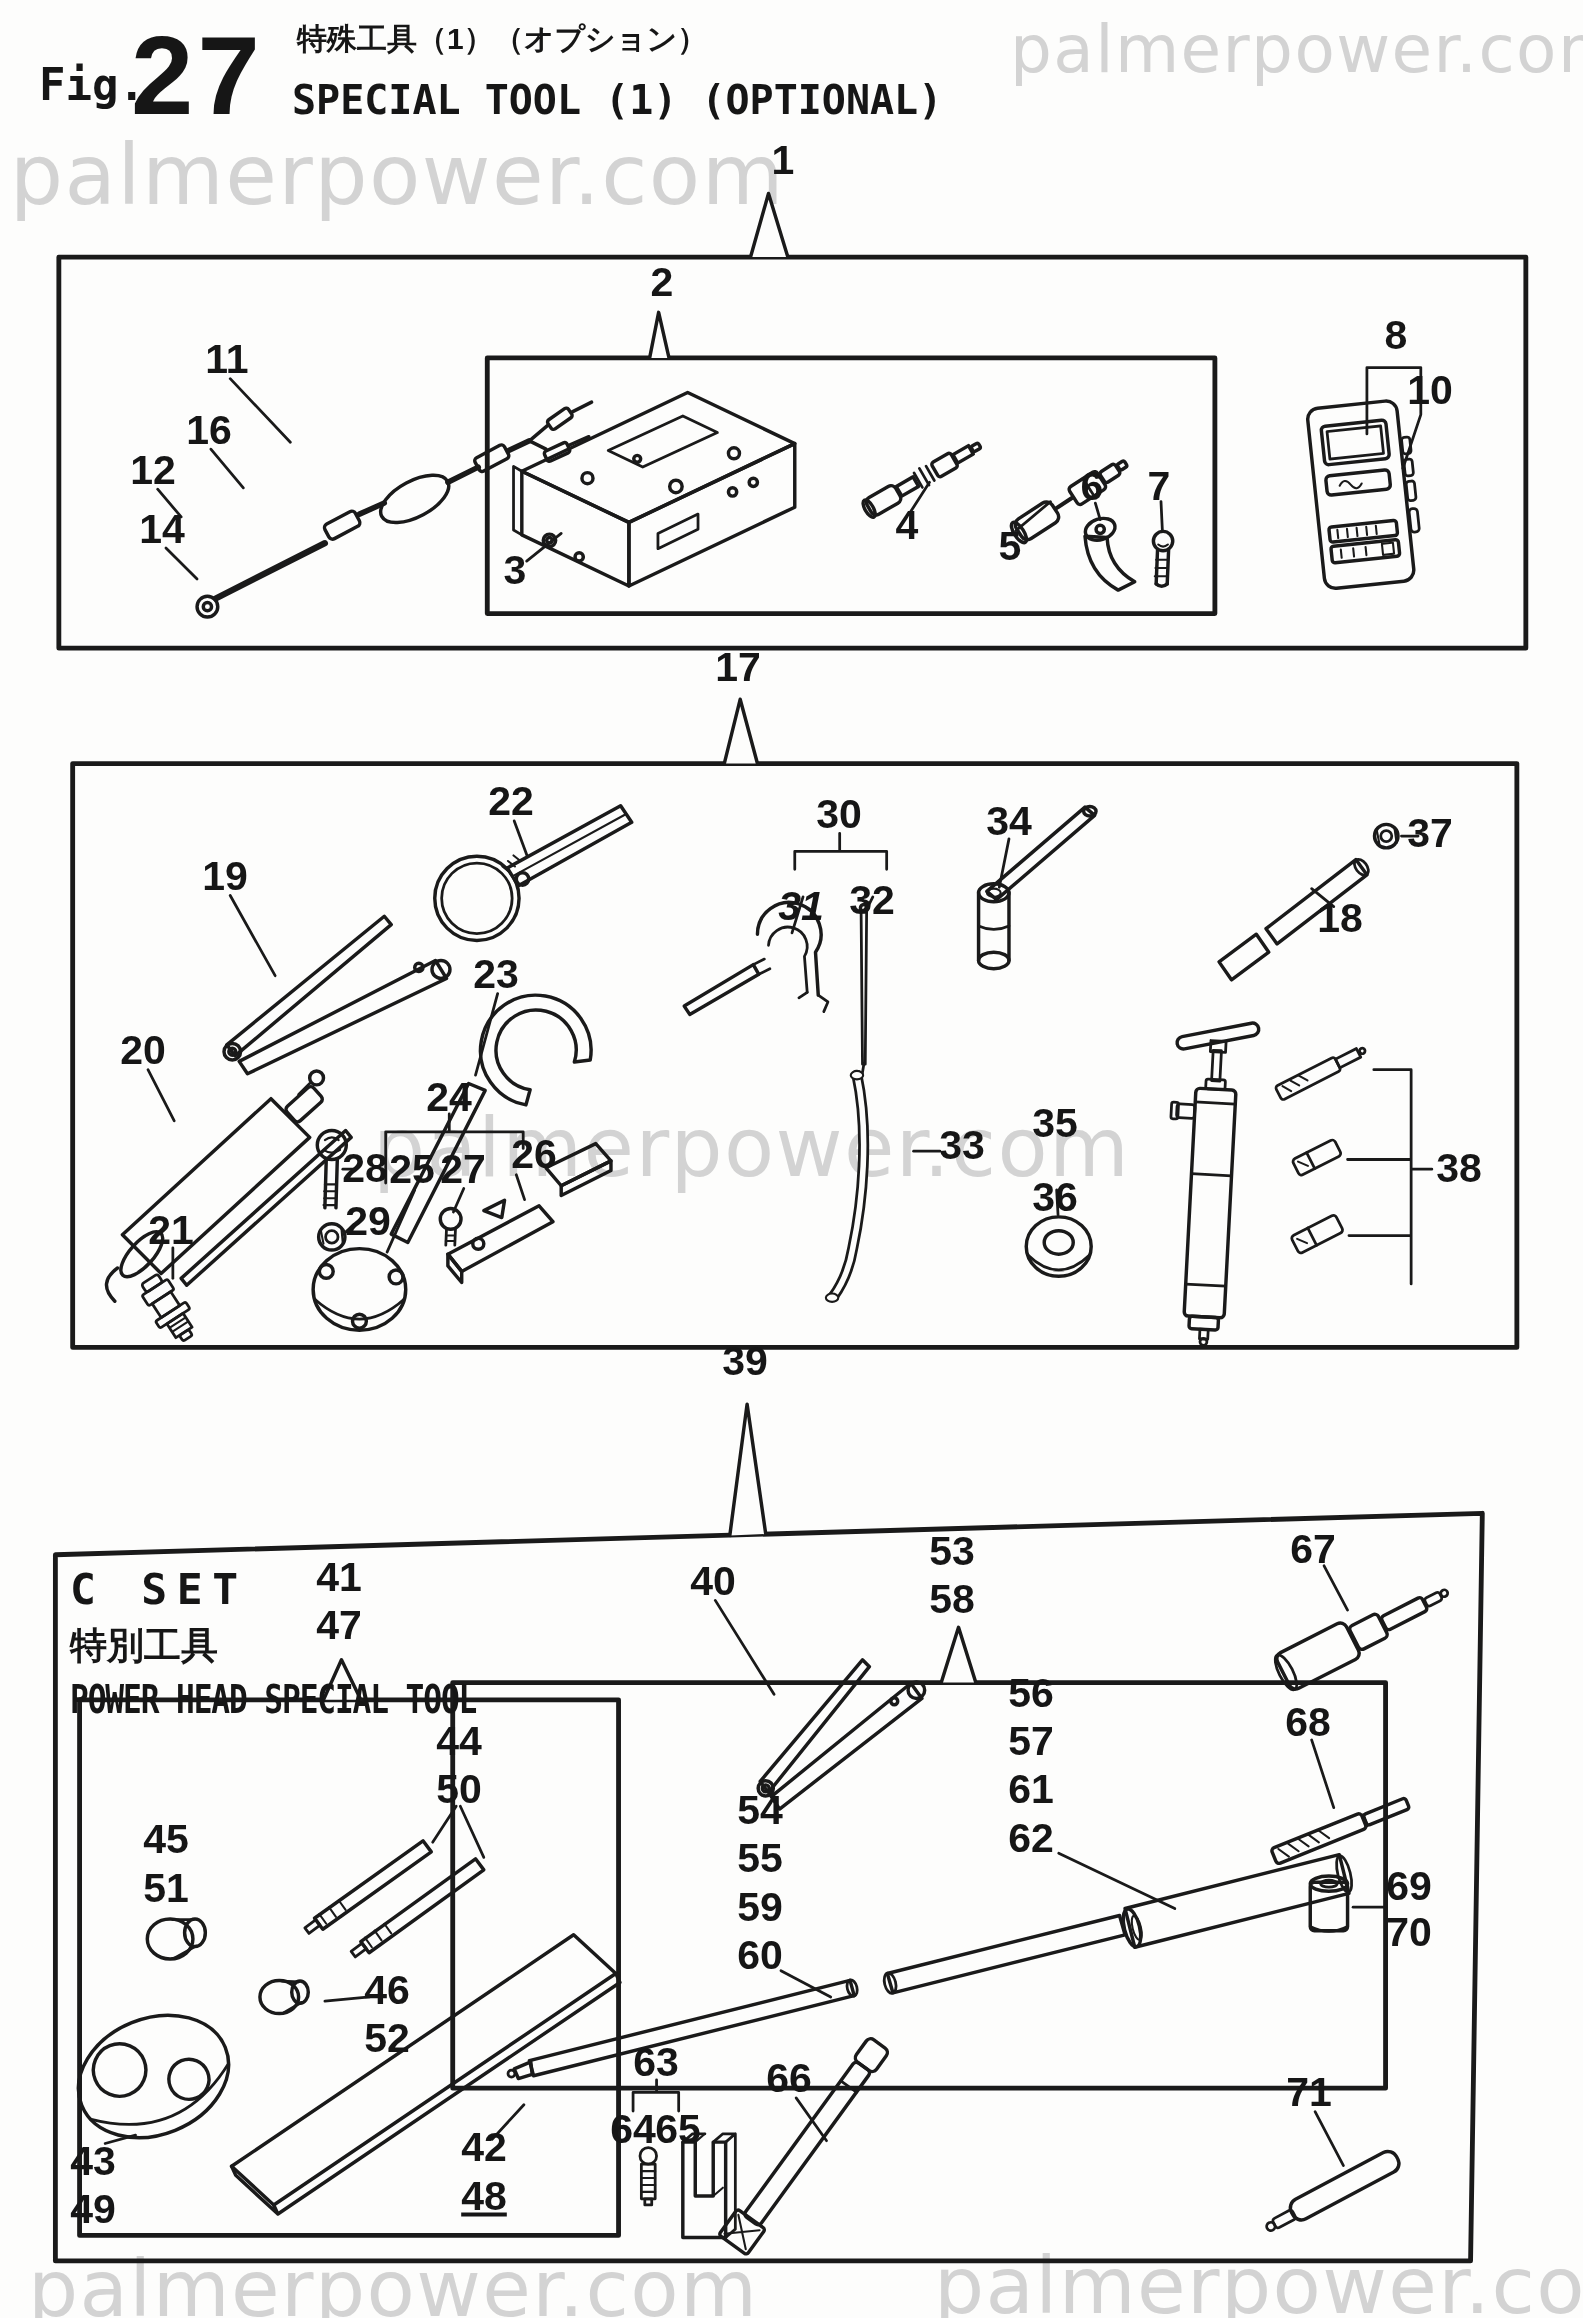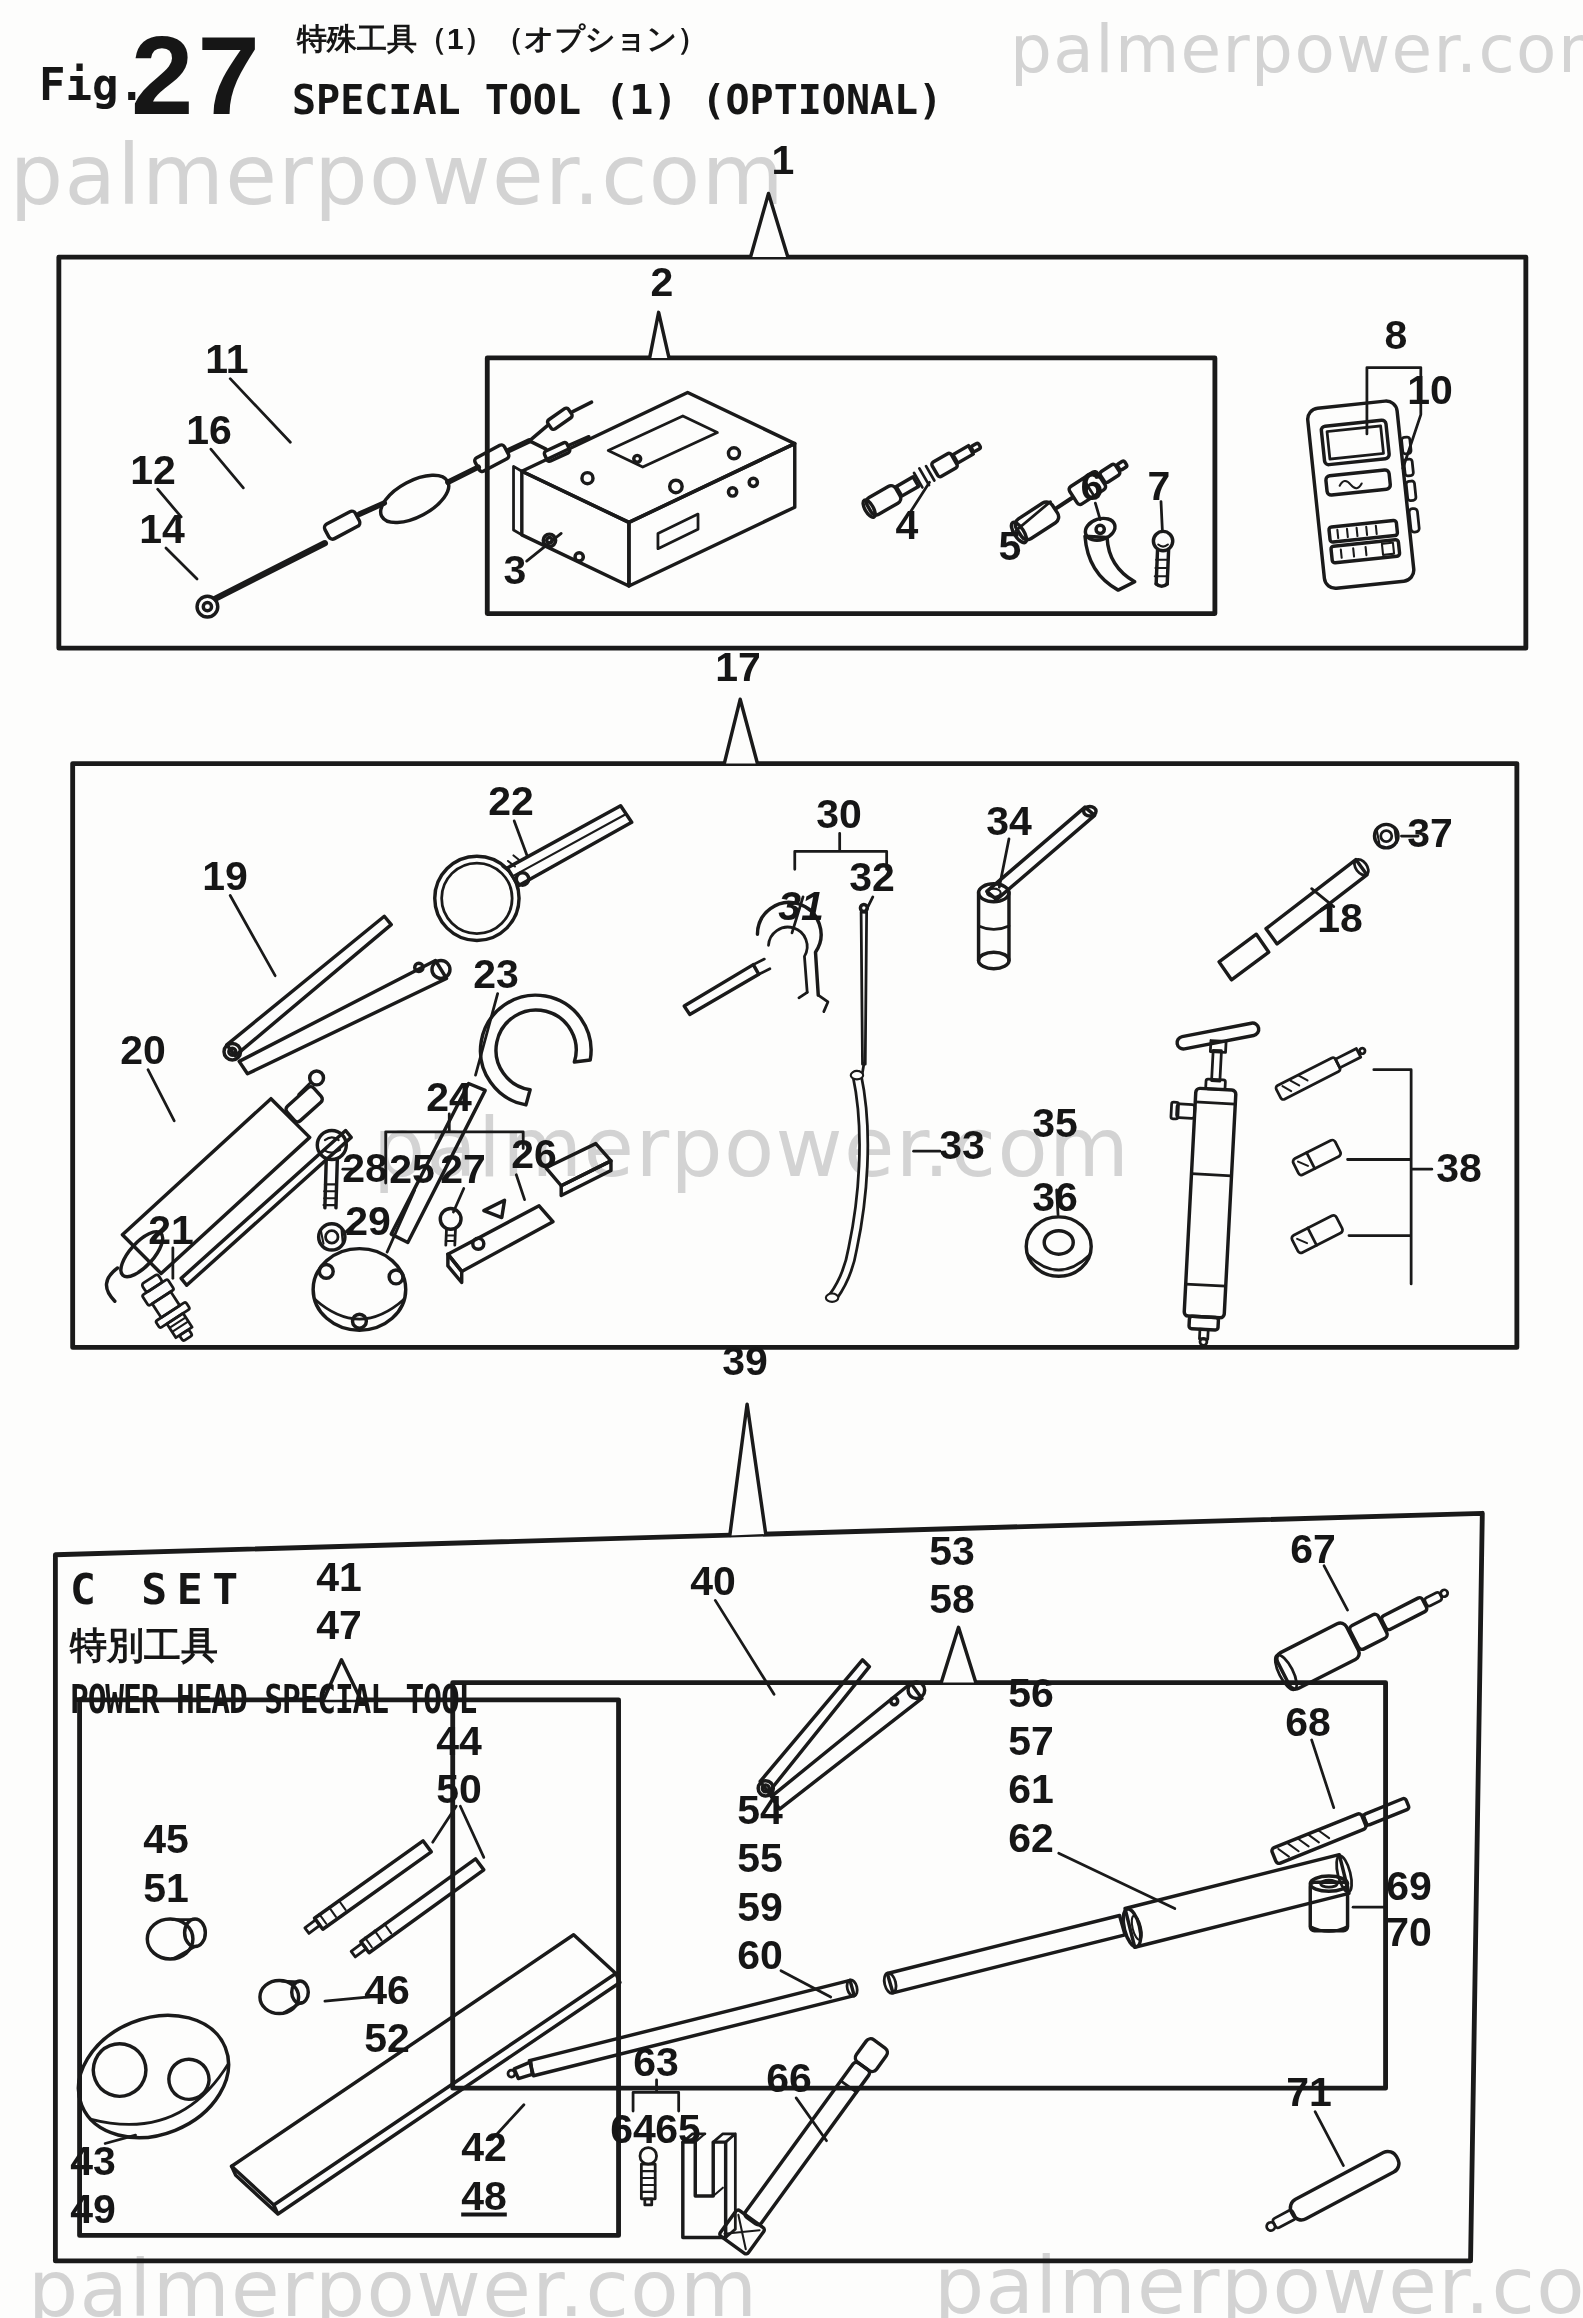--- a/index.html
+++ b/index.html
@@ -509,21 +509,21 @@
     <div class="part-label" style="left: 1396px; top: 335px;">8</div>
     <div class="part-label" style="left: 1430px; top: 390px;">10</div>
     <div class="part-label" style="left: 738px; top: 667px;">17</div>
     <div class="part-label" style="left: 225px; top: 876px;">19</div>
     <div class="part-label" style="left: 511px; top: 801px;">22</div>
     <div class="part-label" style="left: 143px; top: 1050px;">20</div>
     <div class="part-label" style="left: 496px; top: 974px;">23</div>
     <div class="part-label" style="left: 171px; top: 1230px;">21</div>
     <div class="part-label" style="left: 839px; top: 814px;">30</div>
     <div class="part-label" style="left: 801px; top: 906px; font-style: italic;">31</div>
-    <div class="part-label" style="left: 872px; top: 877px; text-align: right;">32</div>
+    <div class="part-label" style="left: 872px; top: 900px; text-align: right;">32</div>
     <div class="part-label" style="left: 1009px; top: 821px;">34</div>
     <div class="part-label" style="left: 1430px; top: 833px;">37</div>
     <div class="part-label" style="left: 1340px; top: 918px;">18</div>
     <div class="part-label" style="left: 449px; top: 1097px;">24</div>
     <div class="part-label" style="left: 365px; top: 1168px;">28</div>
     <div class="part-label" style="left: 368px; top: 1221px;">29</div>
     <div class="part-label" style="left: 412px; top: 1169px;">25</div>
     <div class="part-label" style="left: 463px; top: 1169px;">27</div>
     <div class="part-label" style="left: 518px; top: 1154px; margin-left: 16px;">26</div>
     <div class="part-label" style="left: 962px; top: 1145px;">33</div>

